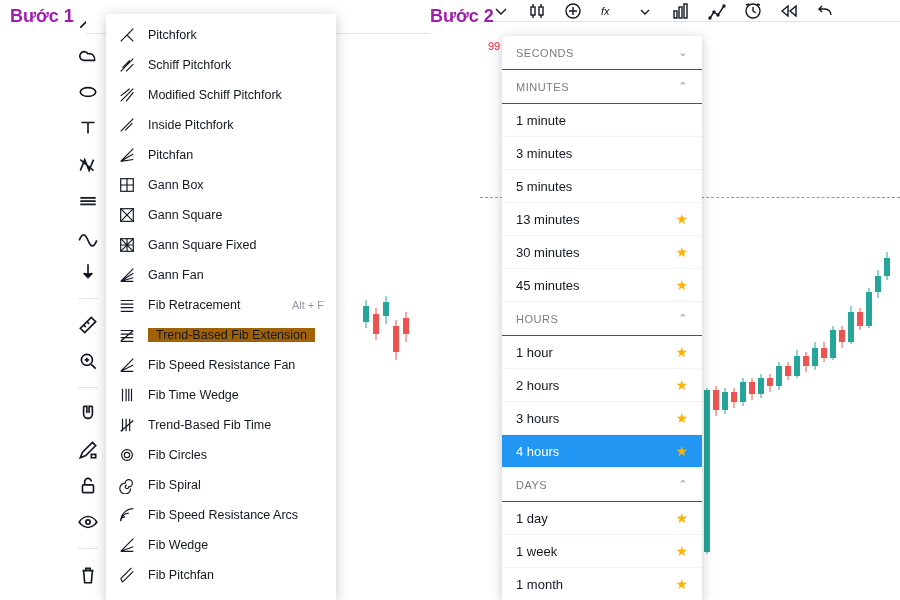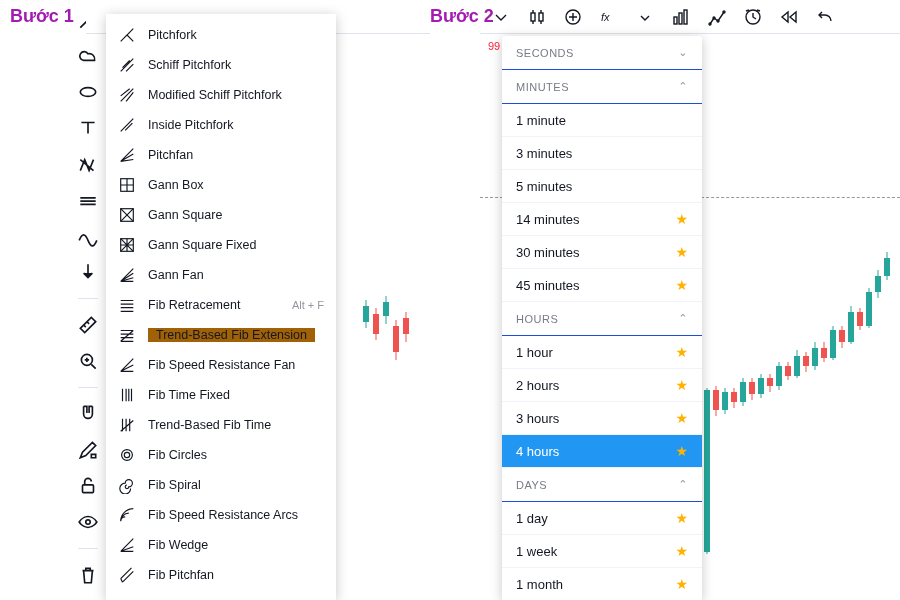--- a/index.html
+++ b/index.html
@@ -80,21 +80,21 @@
   .mini-candles {
     position: absolute;
     left: 290px; top: 290px;
     width: 60px; height: 80px;
     z-index: 1;
   }
   .mini-candles svg { width: 100%; height: 100%; }
 
   
   .toolbar2 {
-    position: absolute; top: 0; left: 0; right: 0; height: 34px;
+    position: absolute; top: 0; left: 0; right: 0; height: 22px;
     border-bottom: 1px solid #e0e3eb;
     display: flex; align-items: center; gap: 10px; padding: 0 8px;
     background: #fff;
   }
 
   .red99 {
     position: absolute; top: 40px; left: 8px; color: #ff1e3c; font-size: 11px;
   }
 
   .interval-menu {
@@ -334,21 +334,21 @@
             </svg>
           </span>
           <span class="lbl">Fib Speed Resistance Fan</span>
         </div>
         <div class="tool-item">
           <span class="ticon">
             <svg viewBox="0 0 20 20">
               <path d="M5 3v14M9 3v14M12 3v14M15 3v14"></path>
             </svg>
           </span>
-          <span class="lbl">Fib Time Fixed</span>
+          <span class="lbl">Fib Time Wedge</span>
         </div>
         <div class="tool-item">
           <span class="ticon">
             <svg viewBox="0 0 20 20">
               <path d="M5 3v14M9 3v14M13 3v14M3 17L17 5"></path>
             </svg>
           </span>
           <span class="lbl">Trend-Based Fib Time</span>
         </div>
         <div class="tool-item">
@@ -497,21 +497,21 @@
         </div>
         <div class="int-item nostar">
           <span>3 minutes</span>
           <span class="star">★</span>
         </div>
         <div class="int-item nostar">
           <span>5 minutes</span>
           <span class="star">★</span>
         </div>
         <div class="int-item">
-          <span>14 minutes</span>
+          <span>13 minutes</span>
           <span class="star">★</span>
         </div>
         <div class="int-item">
           <span>30 minutes</span>
           <span class="star">★</span>
         </div>
         <div class="int-item">
           <span>45 minutes</span>
           <span class="star">★</span>
         </div>

